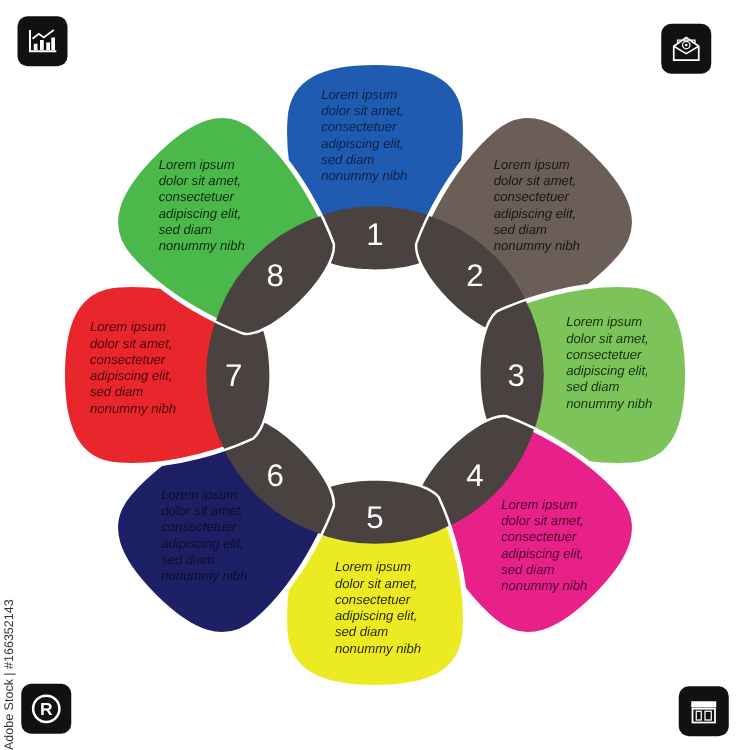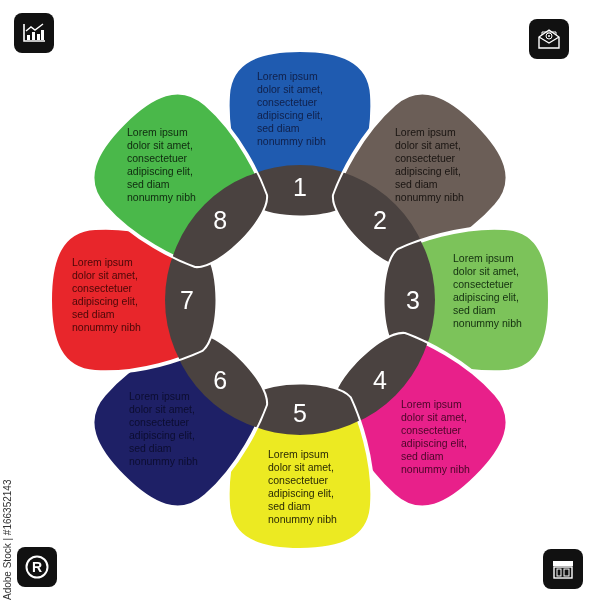--- a/index.html
+++ b/index.html
@@ -1,19 +1,19 @@
 <!DOCTYPE html>
 <html><head>
 <meta charset="utf-8">
 <style>
   html, body { margin:0; padding:0; background:#ffffff; }
   body { width:600px; height:600px; position:relative; overflow:hidden; font-family:"Liberation Sans", sans-serif; }
   #diagram { position:absolute; left:0; top:0; width:600px; height:600px; }
   .petal-text { position:absolute; width:120px; font-size:10.5px; line-height:13px; color:#1a1a1a; }
-  .petal-text span { display:block; white-space:nowrap; }
+  .petal-text span { display:block; white-space:nowrap;font-style:italic; }
   .corner-icon { position:absolute; width:40px; height:40px; background:#111111; border-radius:8px; display:flex; align-items:center; justify-content:center; }
   .watermark-id { position:absolute; left:2px; top:600px; transform-origin:0 0; transform:rotate(-90deg); font-size:10px; color:#333; white-space:nowrap; }
 </style>
 </head>
 <body>
 
 <svg id="diagram" viewBox="0 0 600 600" xmlns="http://www.w3.org/2000/svg">
   <defs>
     <clipPath id="petal-clip">
       <path id="petal-shape-def" d="M -50 -98 C -58 -115, -75 -160, -72 -205 C -70 -240, -40 -250, 0 -250 C 40 -250, 70 -240, 72 -205 C 75 -160, 58 -115, 50 -98 C 35 -80, -35 -80, -50 -98 Z"></path>

